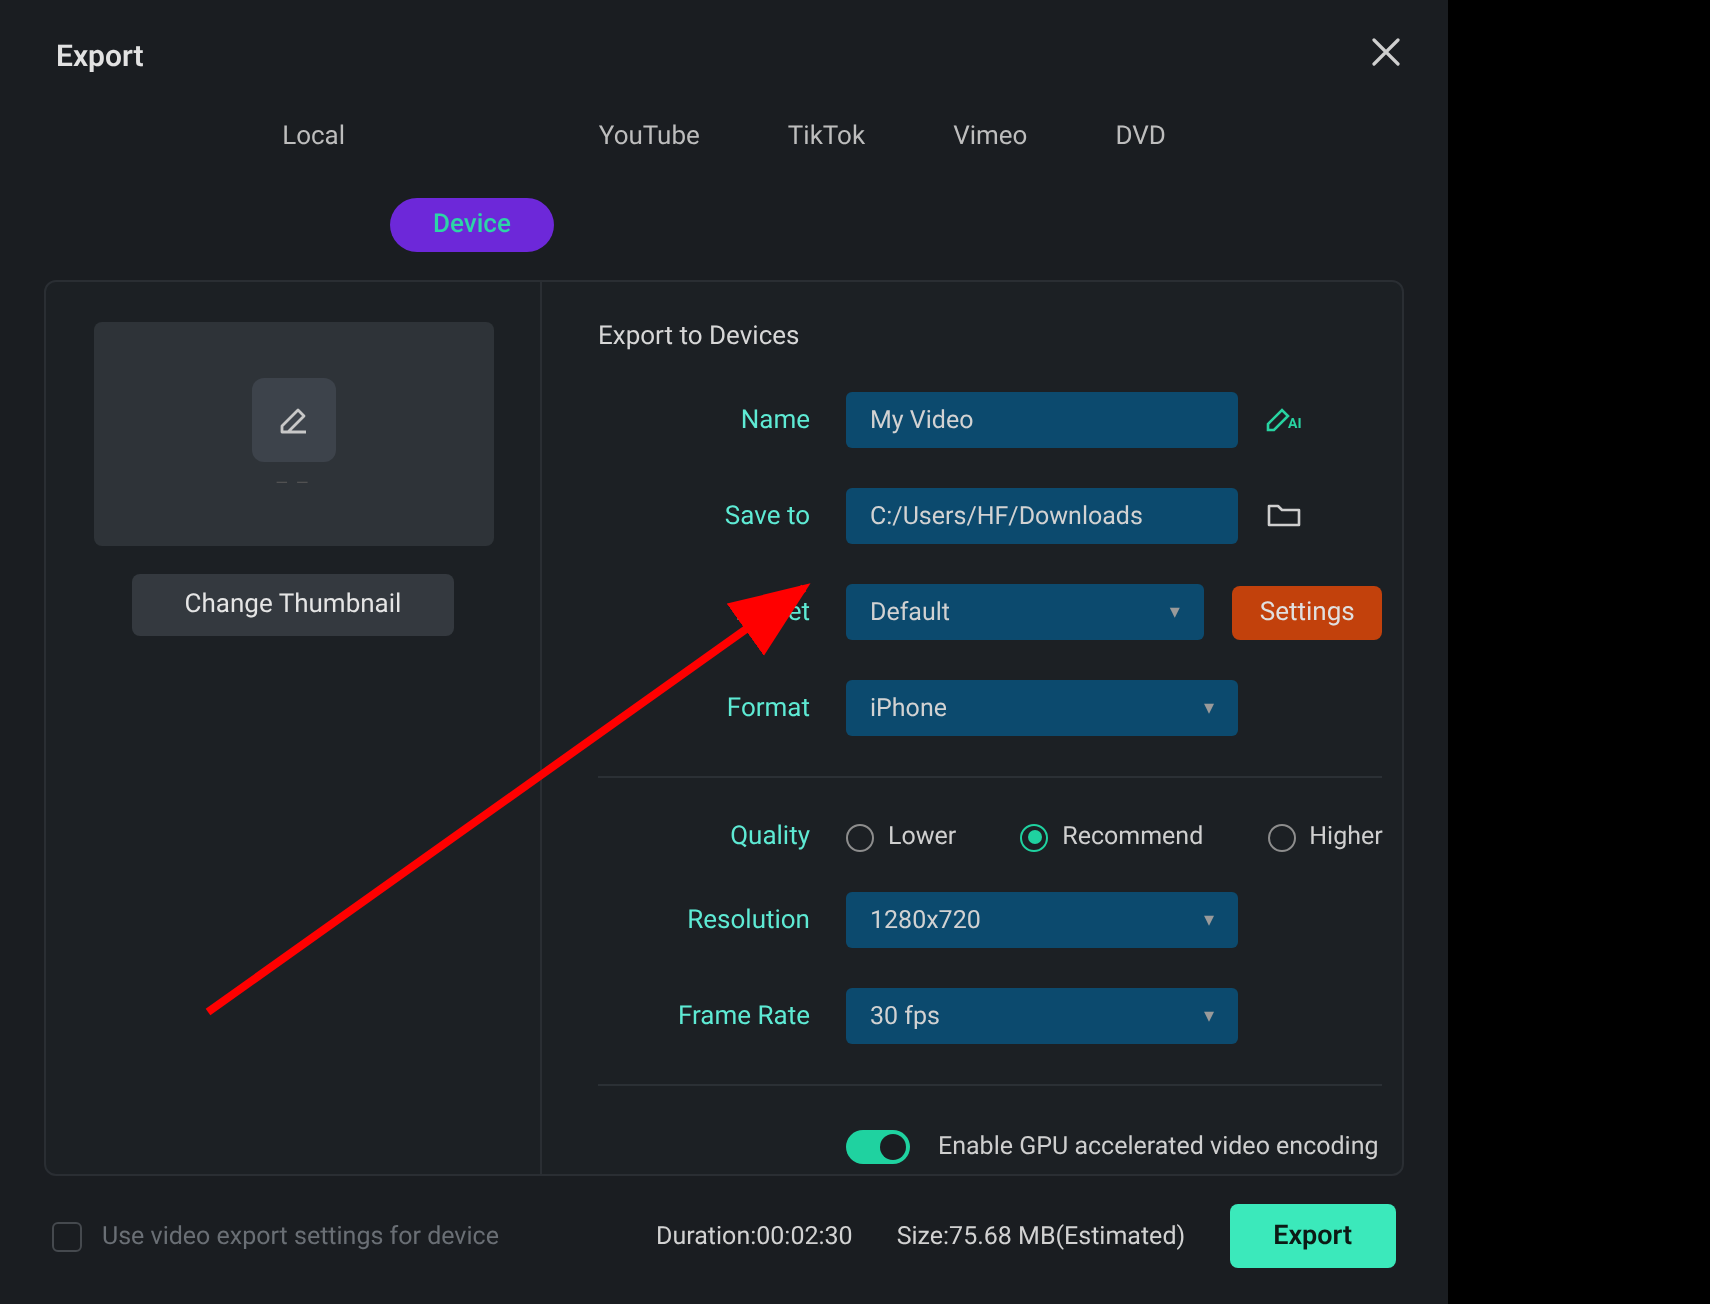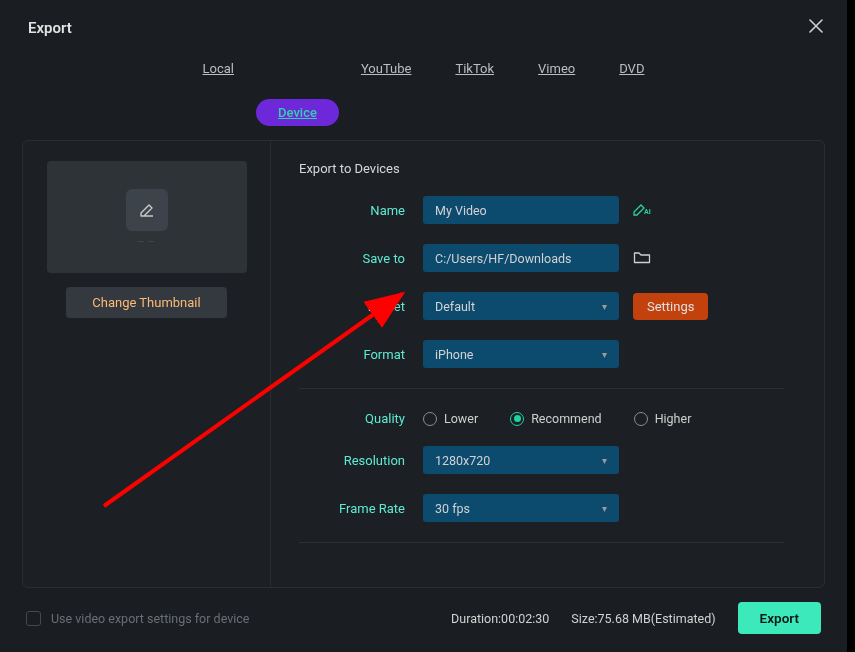--- a/index.html
+++ b/index.html
@@ -3,39 +3,38 @@
 <meta charset="utf-8">
 <style>
   * { box-sizing: border-box; margin: 0; padding: 0; }
   html, body { width: 855px; height: 652px; }
   body {
     background: #000;
     font-family: -apple-system, "Segoe UI", Roboto, Arial, sans-serif;
     overflow: hidden;
   }
   .dialog {
-    width: 847px; height: 652px;
+    width: 724px; height: 652px;
     background: #1a1d21;
     color: #d8d8d8;
     display: flex; flex-direction: column;
     position: relative;
   }
   .top-bar {
     display: flex; align-items: center; justify-content: space-between;
     padding: 18px 24px 10px 28px;
   }
   .title { font-size: 15px; font-weight: 600; color: #e2e2e2; }
   .close-btn { cursor: pointer; color: #cfcfcf; }
   .tabs {
     display: flex; justify-content: center; gap: 0; margin: 8px 0 14px;
   }
   .tab {
     padding: 6px 22px; font-size: 13px; color: #bdbdbd; border-radius: 14px;
     cursor: pointer;
-    text-decoration: underline;
   }
   .tab.active {
     background: #6d28d9; color: #2dd4a7; font-weight: 500; margin-top: 44px;
   }
   .panel {
     margin: 0 22px; background: #1c2024; border: 1px solid #2a2e33;
     border-radius: 6px; flex: 1; display: flex; min-height: 0;
   }
   .left {
     width: 248px; border-right: 1px solid #2a2e33; padding: 20px 28px;
@@ -46,21 +45,21 @@
     display: flex; align-items: center; justify-content: center;
     flex-direction: column;
   }
   .thumb-icon {
     width: 42px; height: 42px; background: #3d434b; border-radius: 6px;
     display:flex; align-items:center; justify-content:center; color:#c8c8c8;
   }
   .thumb-sub { font-size: 8px; color:#555; margin-top:6px; letter-spacing:1px;}
   .change-btn {
     margin-top: 14px; padding: 8px 26px; background: #34393f; border-radius: 4px;
-    font-size: 13px; color: #fdba74; cursor: pointer;
+    font-size: 13px; color: #e5e5e5; cursor: pointer;
   }
   .right { flex:1; padding: 20px 40px 10px 28px; }
   .section-title { font-size: 13px; color:#d7d7d7; margin-bottom: 20px; }
   .row { display:flex; align-items:center; margin-bottom: 20px; }
   .label {
     width: 124px; text-align: right; padding-right: 18px;
     font-size: 13px; color: #5eead4;
   }
   .ctrl {
     flex:1; height: 28px; background:#0c4a6e; border-radius:3px;
@@ -230,20 +229,24 @@
       <div class="row">
         <div class="label">Frame Rate</div>
         <div class="ctrl">
           <span class="val">30 fps</span>
           <span class="chev">▾</span>
         </div>
       </div>
 
       <div class="divider"></div>
 
+      <div class="toggle-row">
+        <div class="toggle"></div>
+        <div class="toggle-label">Enable GPU accelerated video encoding</div>
+      </div>
     </div>
   </div>
 
   <div class="footer">
     <div class="chk"></div>
     <div>Use video export settings for device</div>
     <div class="spacer"></div>
     <div class="meta">Duration:00:02:30</div>
     <div class="meta">Size:75.68 MB(Estimated)</div>
     <div class="export-btn">Export</div>

